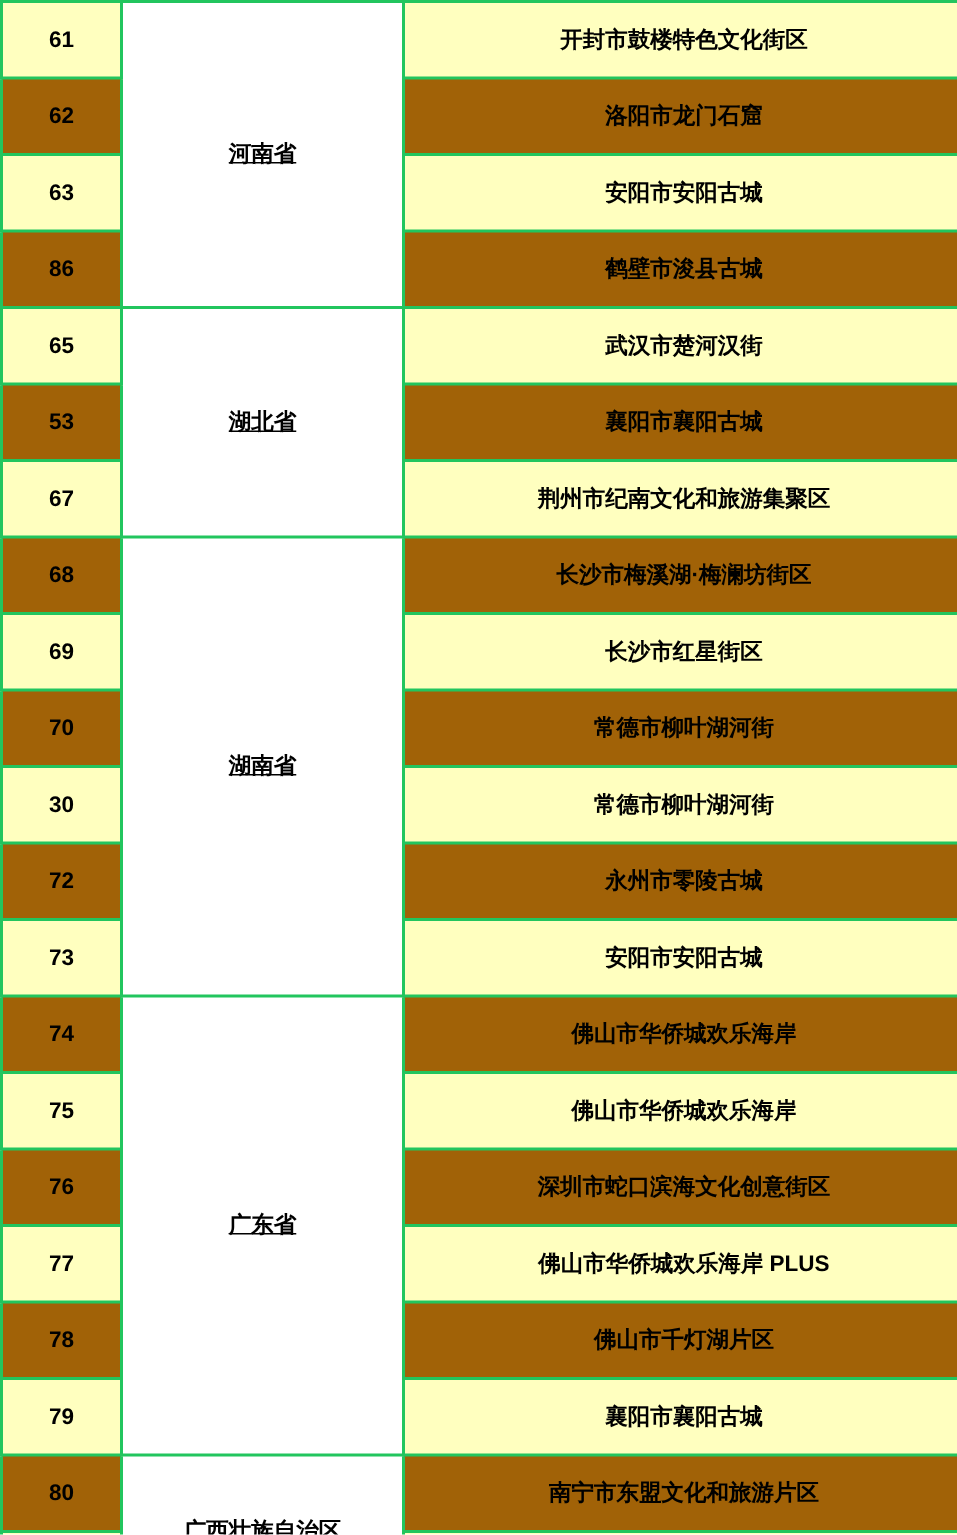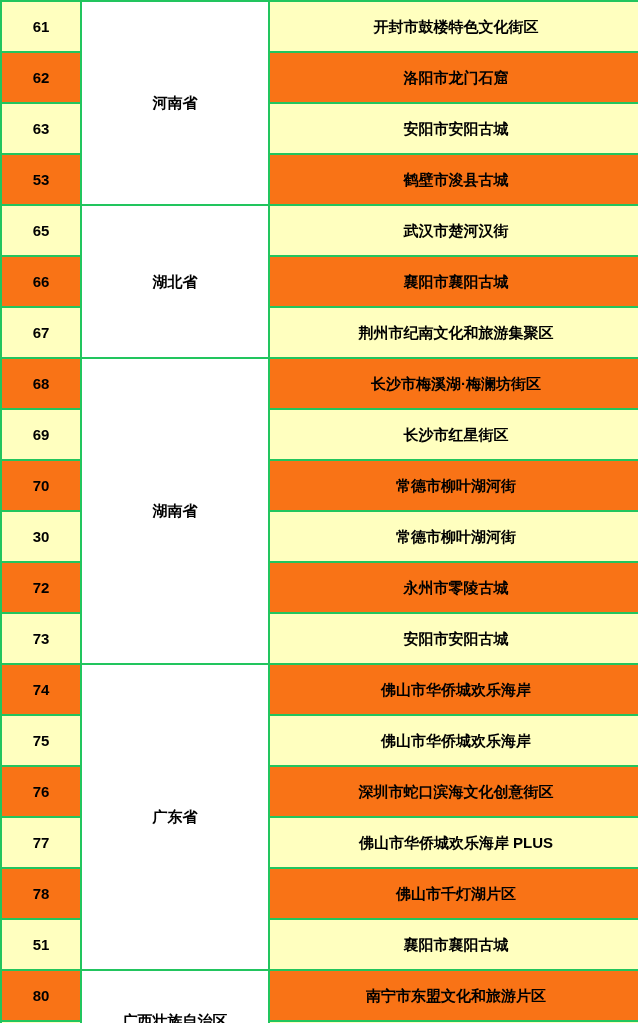--- a/index.html
+++ b/index.html
@@ -27,52 +27,52 @@
     text-align: center;
     vertical-align: middle;
     padding: 0;
     height: 49px;
     line-height: 1.2;
   }
   td.col-num { width: 78px; }
   td.col-prov { width: 186px; font-weight: bold; }
   td.col-name { width: 372px; }
   .row-yellow td { background: #ffffbf; }
-  .row-gray td { background: #f97316; }
-  td.prov-cell { background: #ffffff !important; }
+  .row-gray td { background: #a16207; }
+  td.prov-cell { background: #ffffff !important; text-decoration: underline; }
 </style>
 </head>
 <body>
 
 <table class="data-table">
   <tbody>
       <tr class="row-yellow">
         <td class="col-num">61</td>
         <td class="col-prov prov-cell" rowspan="4">河南省</td>
         <td class="col-name">开封市鼓楼特色文化街区</td>
       </tr>
       <tr class="row-gray">
         <td class="col-num">62</td>
         <td class="col-name">洛阳市龙门石窟</td>
       </tr>
       <tr class="row-yellow">
         <td class="col-num">63</td>
         <td class="col-name">安阳市安阳古城</td>
       </tr>
       <tr class="row-gray">
-        <td class="col-num">53</td>
+        <td class="col-num">86</td>
         <td class="col-name">鹤壁市浚县古城</td>
       </tr>
       <tr class="row-yellow">
         <td class="col-num">65</td>
         <td class="col-prov prov-cell" rowspan="3">湖北省</td>
         <td class="col-name">武汉市楚河汉街</td>
       </tr>
       <tr class="row-gray">
-        <td class="col-num">66</td>
+        <td class="col-num">53</td>
         <td class="col-name">襄阳市襄阳古城</td>
       </tr>
       <tr class="row-yellow">
         <td class="col-num">67</td>
         <td class="col-name">荆州市纪南文化和旅游集聚区</td>
       </tr>
       <tr class="row-gray">
         <td class="col-num">68</td>
         <td class="col-prov prov-cell" rowspan="6">湖南省</td>
         <td class="col-name">长沙市梅溪湖·梅澜坊街区</td>
@@ -112,21 +112,21 @@
       </tr>
       <tr class="row-yellow">
         <td class="col-num">77</td>
         <td class="col-name">佛山市华侨城欢乐海岸 PLUS</td>
       </tr>
       <tr class="row-gray">
         <td class="col-num">78</td>
         <td class="col-name">佛山市千灯湖片区</td>
       </tr>
       <tr class="row-yellow">
-        <td class="col-num">51</td>
+        <td class="col-num">79</td>
         <td class="col-name">襄阳市襄阳古城</td>
       </tr>
       <tr class="row-gray">
         <td class="col-num">80</td>
         <td class="col-prov prov-cell" rowspan="2">广西壮族自治区</td>
         <td class="col-name">南宁市东盟文化和旅游片区</td>
       </tr>
       <tr class="row-yellow">
         <td class="col-num">81</td>
         <td class="col-name">柳州市月也侗寨</td>

